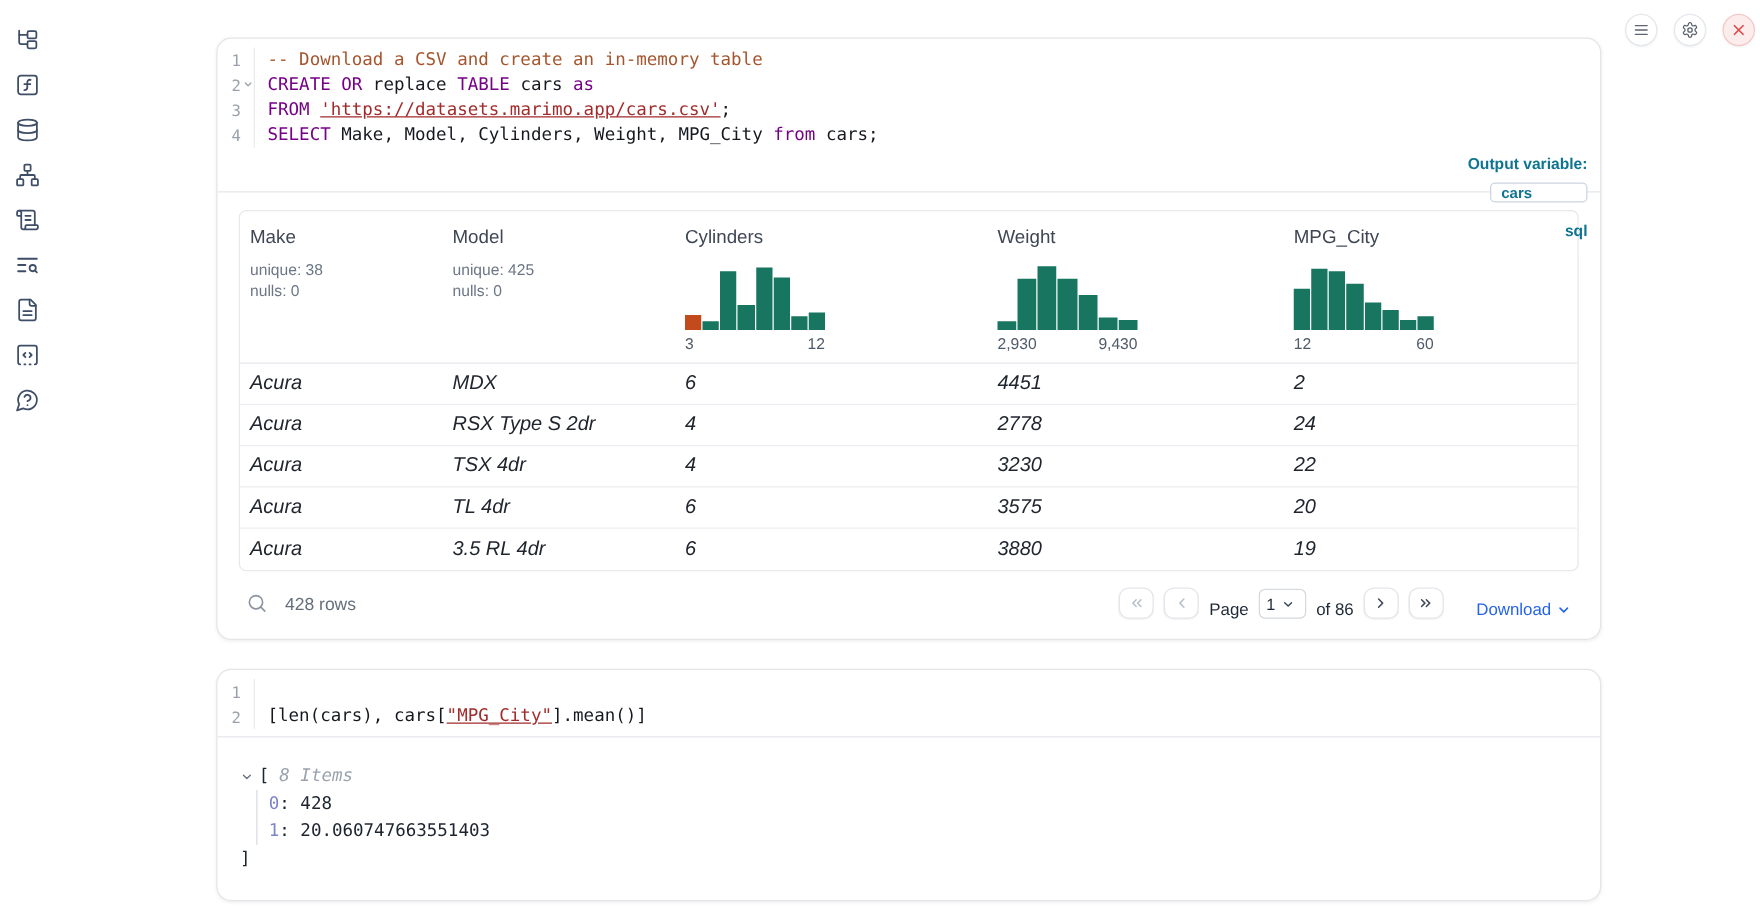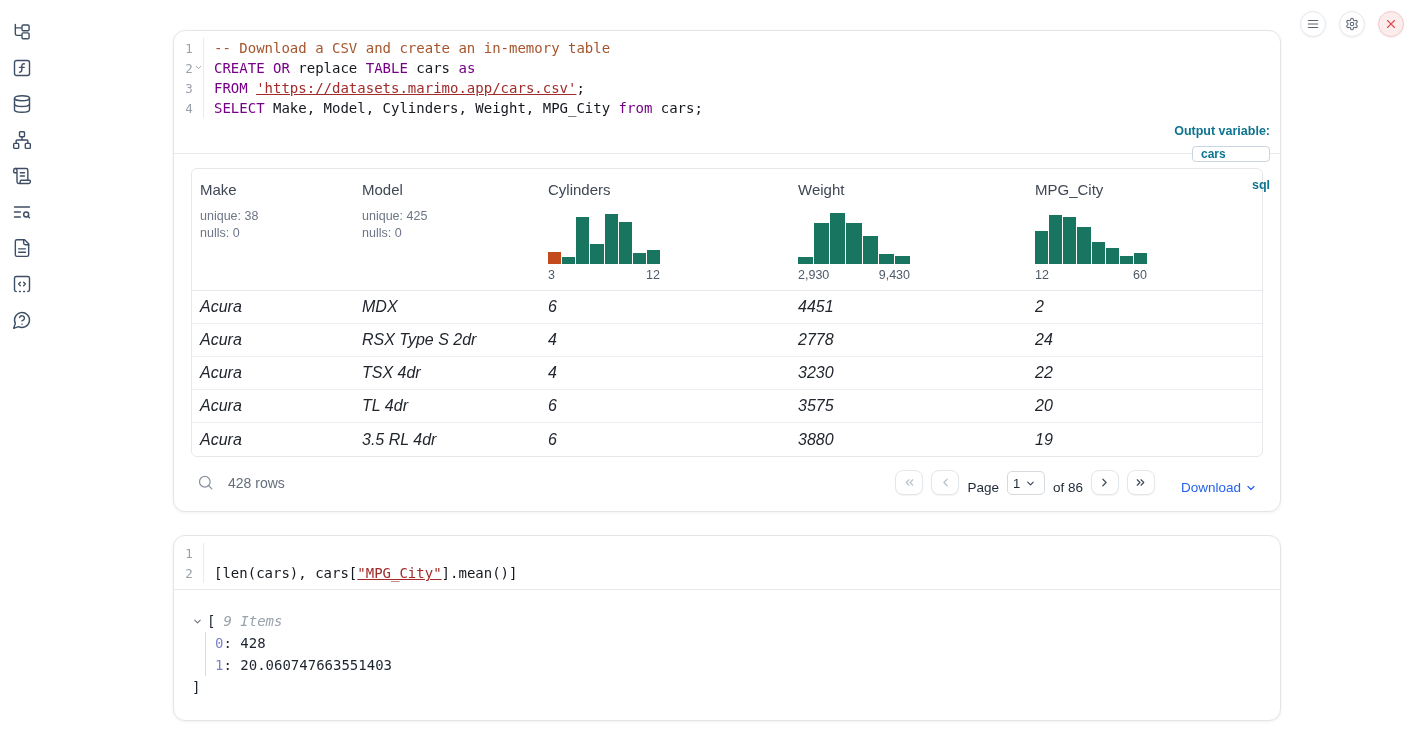--- a/index.html
+++ b/index.html
@@ -443,21 +443,21 @@
         </div>
       </div>
     <div class="py-output">
       <div class="tree-row1">
         <span class="tree-chev">
           <svg viewBox="0 0 24 24" fill="none" stroke="currentColor" stroke-width="2.4" stroke-linecap="round" stroke-linejoin="round">
               <path d="m6 9 6 6 6-6"></path>
             </svg>
         </span>
         <span>[</span>
-        <span class="tree-count">9 Items</span>
+        <span class="tree-count">8 Items</span>
       </div>
       <div class="tree-items">
         <div><span class="tree-index">0</span><span>: </span><span>428</span></div>
         <div><span class="tree-index">1</span><span>: </span><span>20.060747663551403</span></div>
       </div>
       <div class="tree-close">]</div>
     </div>
   </section>
 </main>
 

